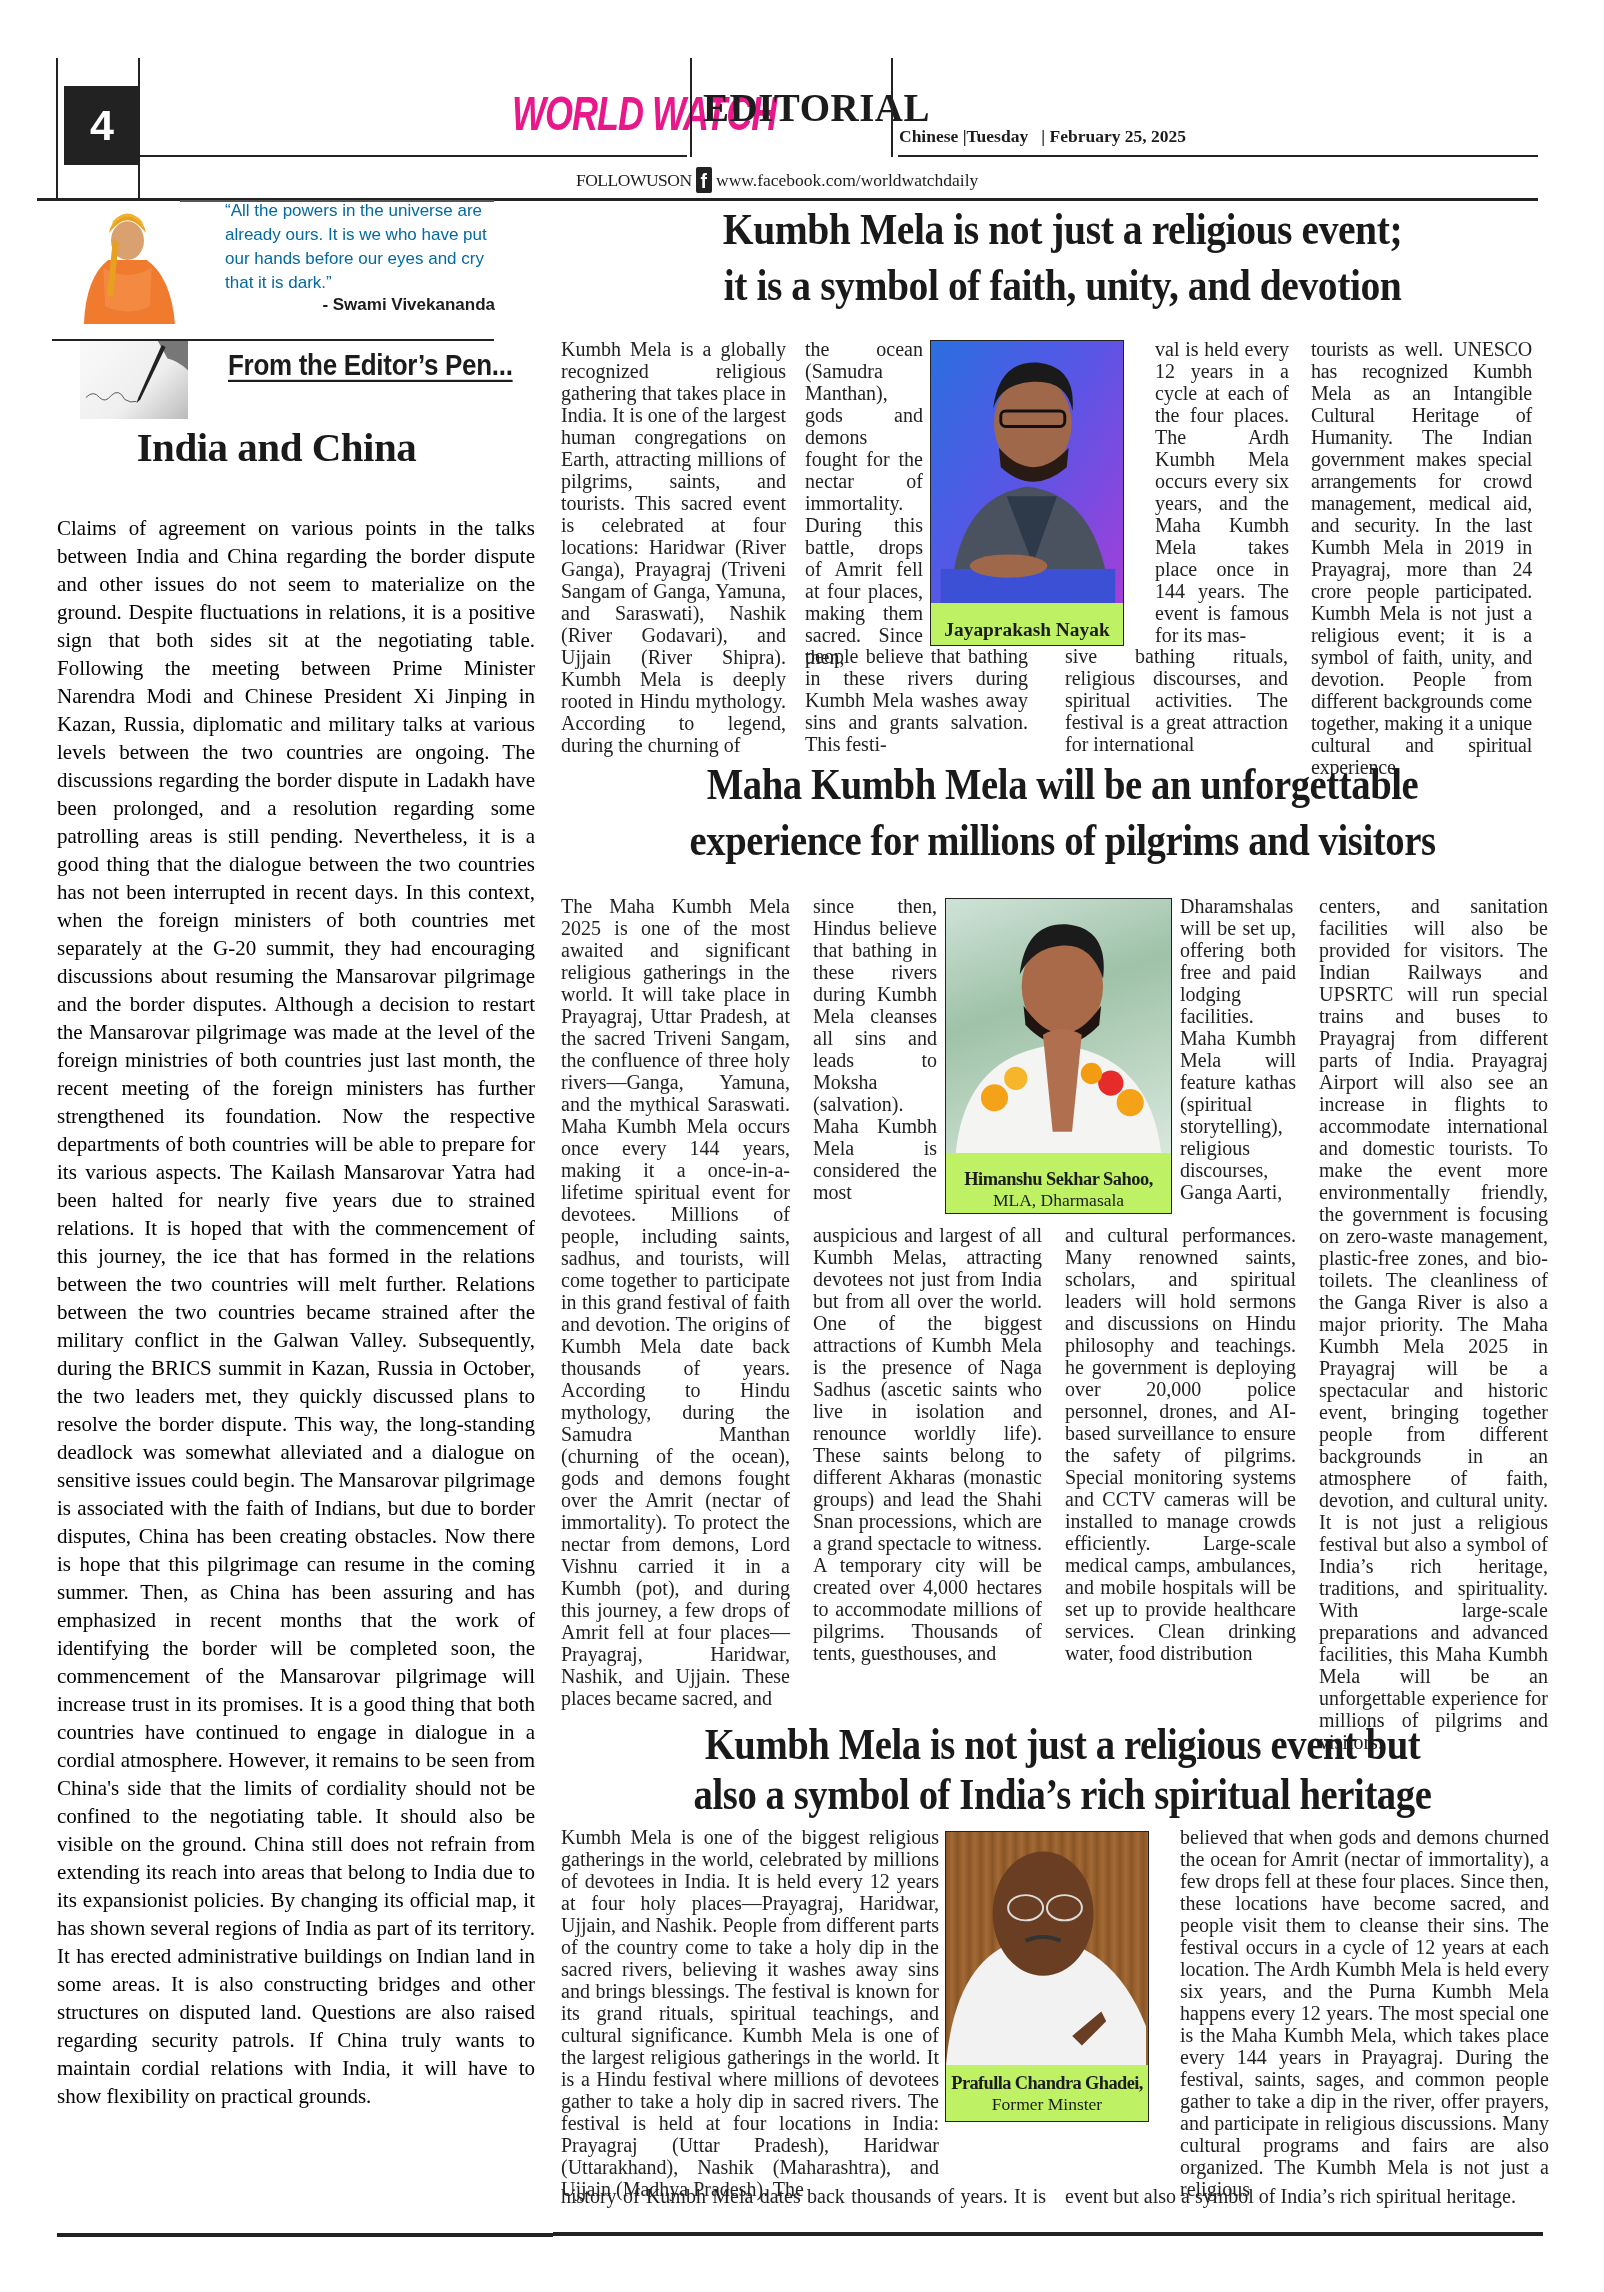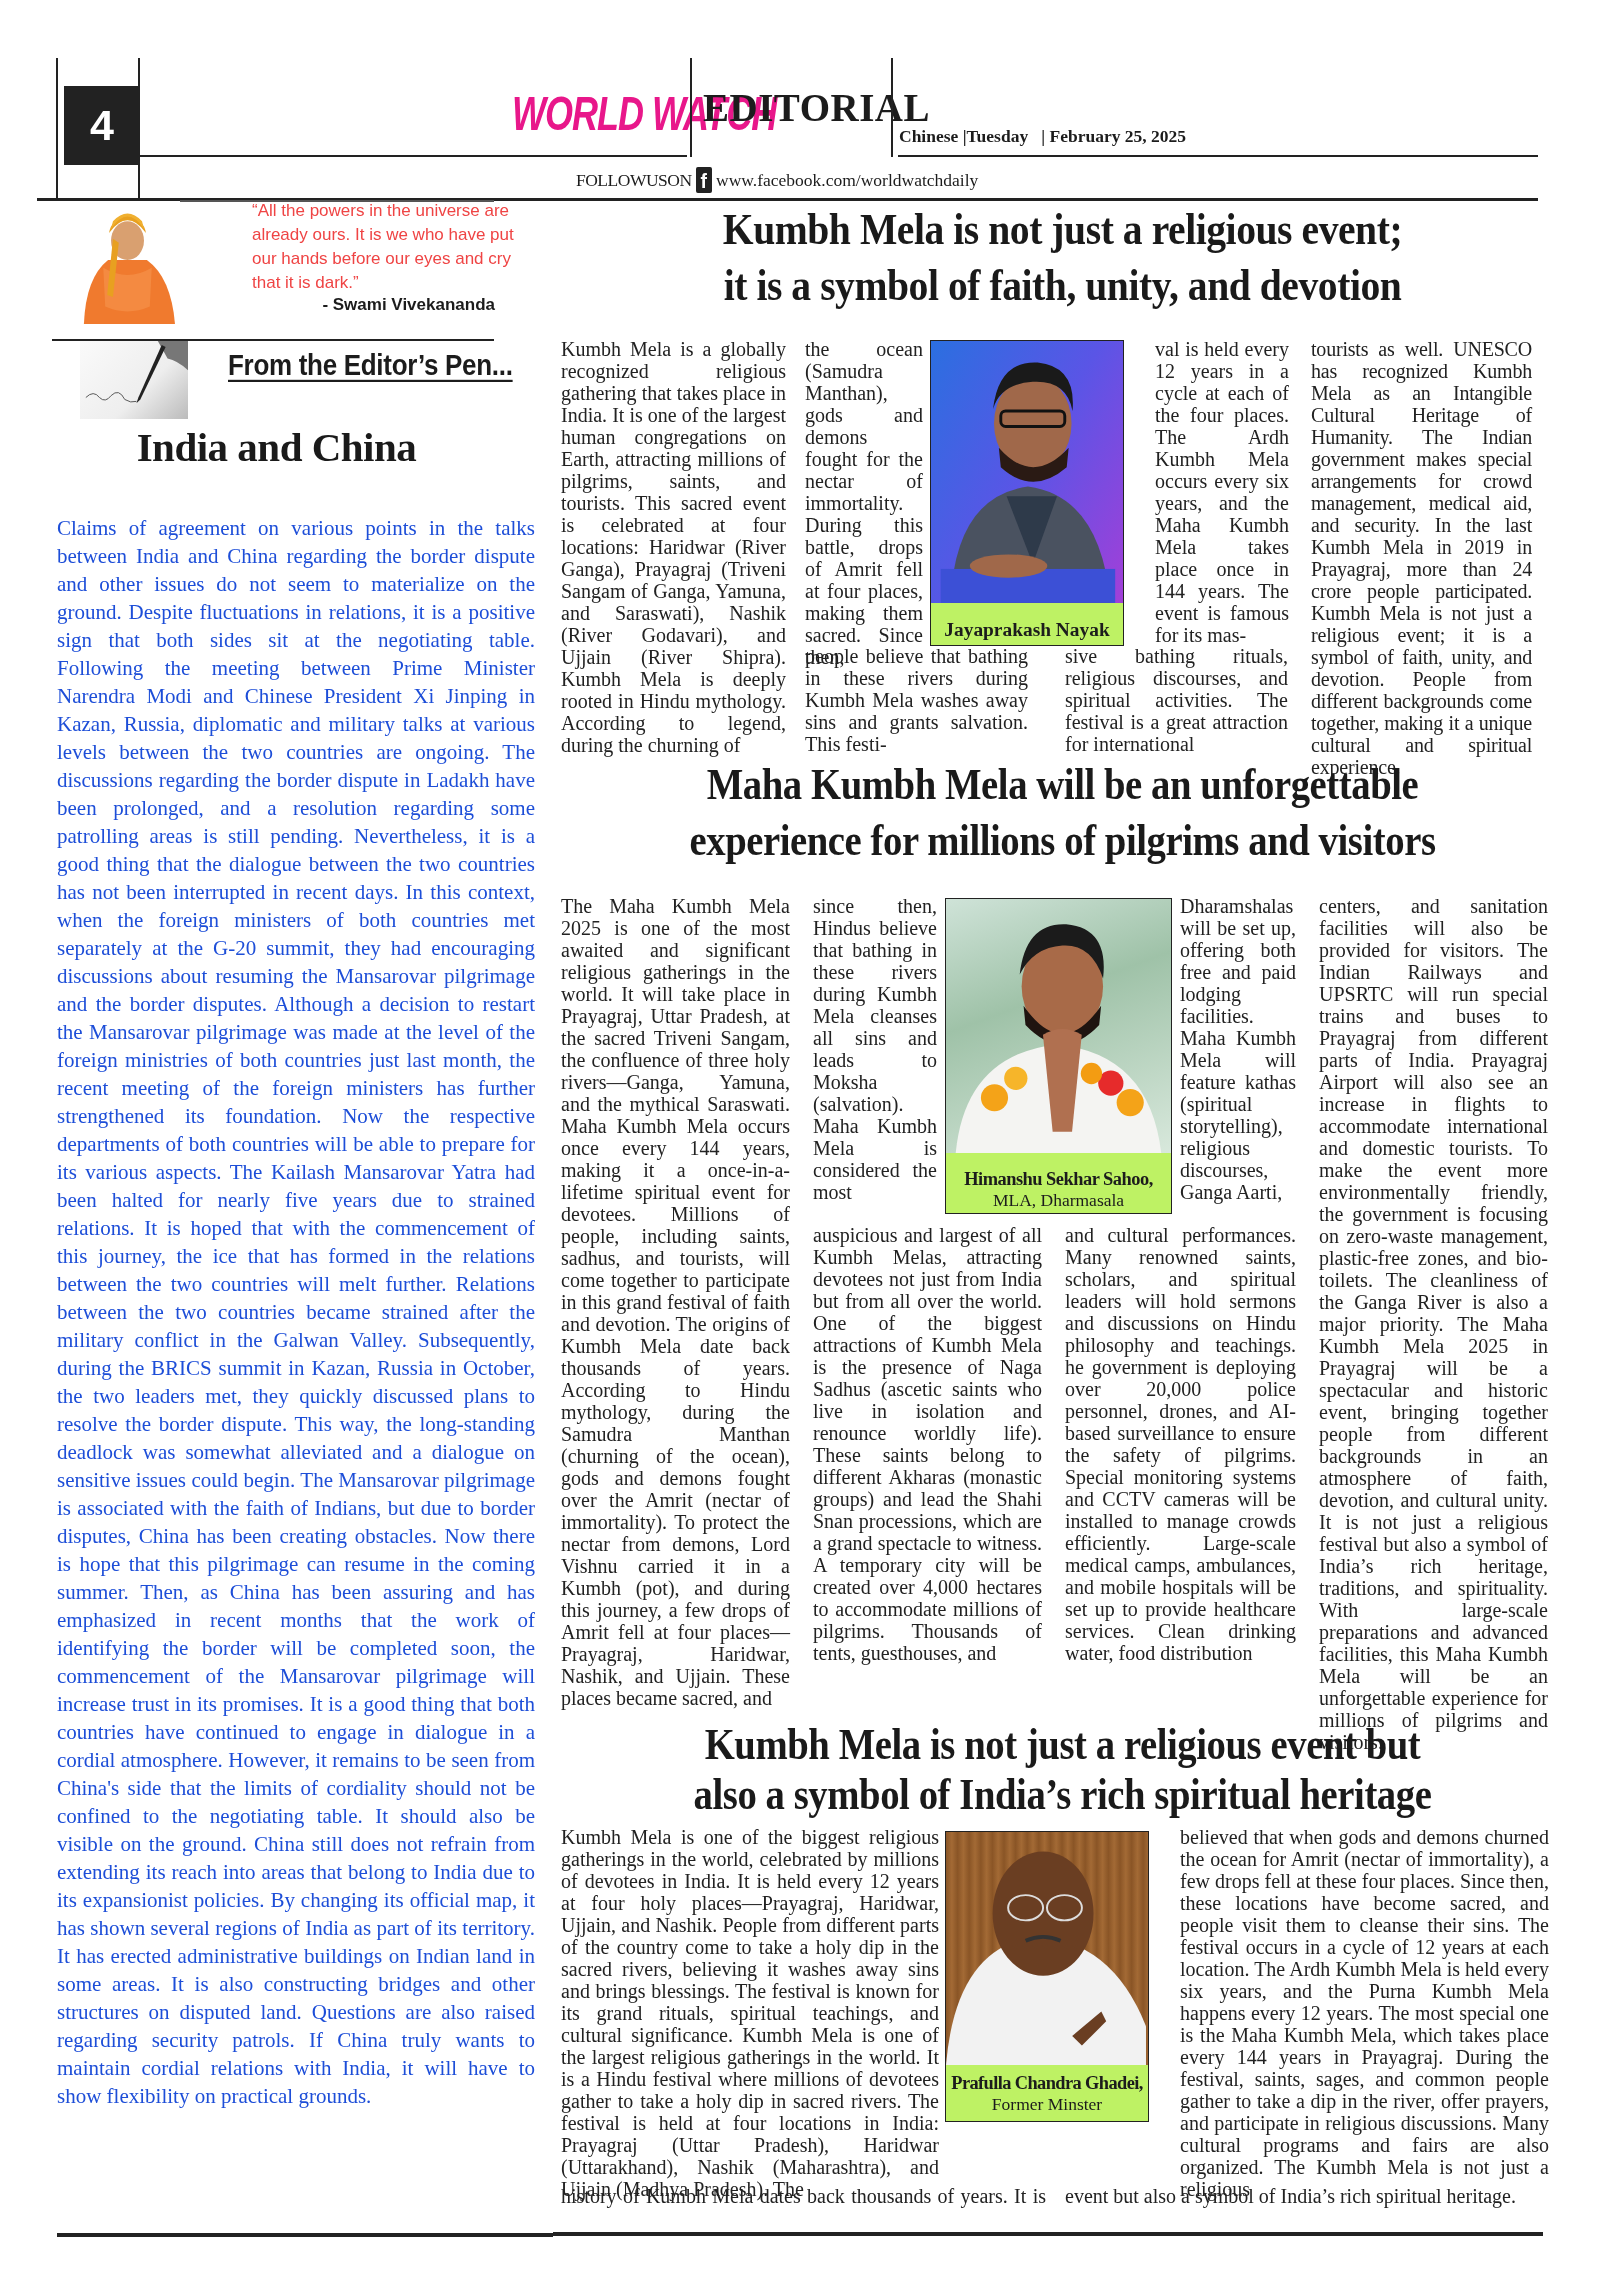--- a/index.html
+++ b/index.html
@@ -2,21 +2,21 @@
 <html><head>
 <meta charset="utf-8">
 <style>
   html, body { margin:0; padding:0; background:#fff; }
   body { width:1605px; height:2293px; position:relative; overflow:hidden; color:#1c1c1c; font-family:"Liberation Serif", serif; }
   .abs { position:absolute; }
   .serif { font-family:"Liberation Serif", serif; }
   .sans { font-family:"Liberation Sans", sans-serif; }
   .rule { position:absolute; background:#222; }
   .body-text { font-family:"Liberation Serif", serif; font-size:20px; line-height:22px; text-align:justify; hyphens:auto; color:#222; }
-  .ed-text { font-family:"Liberation Serif", serif; font-size:21px; line-height:28px; text-align:justify; hyphens:auto; color:#1d4ed8; }
+  .ed-text { font-family:"Liberation Serif", serif; font-size:21px; line-height:28px; text-align:justify; hyphens:auto; color:#000000; }
   .headline { font-family:"Liberation Serif", serif; font-weight:bold; color:#1a1a1a; text-align:center; letter-spacing:-0.5px; }
   .photo-box { position:absolute; border:1.9px solid #222; background:#bef264; box-sizing:border-box; }
   .photo { position:absolute; left:0; right:0; top:0; overflow:hidden; }
   .caption-name { font-weight:bold; font-size:18.4px; text-align:center; }
   .caption-role { font-size:17.5px; text-align:center; }
   .page-no { position:absolute; left:64px; top:86px; width:76px; height:79px; background:#222; color:#fff; font-family:"Liberation Sans", sans-serif; font-weight:bold; font-size:43px; display:flex; align-items:center; justify-content:center; }
   .logo { position:absolute; left:512px; top:85px; font-family:"Liberation Sans", sans-serif; font-weight:bold; font-style:italic; color:#e8178a; font-size:36px; letter-spacing:-1px; transform:scaleY(1.35); transform-origin:top left; }
 </style>
 </head>
 <body>
@@ -47,21 +47,21 @@
   <svg width="107" height="124" viewBox="0 0 110 128">
     <path d="M10 128 Q12 80 35 62 L75 62 Q100 80 104 128 Z" fill="#f07a2e"></path>
     <path d="M30 70 Q55 85 80 70 L78 110 Q55 120 32 110 Z" fill="#f5924a" opacity="0.7"></path>
     <ellipse cx="55" cy="42" rx="17" ry="20" fill="#d9a070"></ellipse>
     <path d="M36 34 Q55 8 74 34 Q72 20 55 16 Q38 20 36 34 Z" fill="#e8a020"></path>
     <path d="M38 30 Q55 4 72 30 L70 22 Q55 6 40 22 Z" fill="#f0b030"></path>
     <path d="M40 40 L34 98 L40 100 L46 44 Z" fill="#e8a020"></path>
   </svg>
 </div>
 <div class="rule" style="left:180px;top:200px;width:314px;height:1.9px;background:#555;"></div>
-<div class="abs sans" style="left:225px;top:199px;width:272px;font-size:17px;line-height:24px;color:#ef4444;margin-left:27px;">“All the powers in the universe are already ours. It is we who have put our hands before our eyes and cry that it is dark.”</div>
+<div class="abs sans" style="left:225px;top:199px;width:272px;font-size:17px;line-height:24px;color:#0369a1;">“All the powers in the universe are already ours. It is we who have put our hands before our eyes and cry that it is dark.”</div>
 <div class="abs sans" style="left:225px;top:295px;width:270px;text-align:right;font-size:17px;font-weight:bold;">- Swami Vivekananda</div>
 <div class="rule" style="left:52px;top:339px;width:442px;height:1.9px;"></div>
 
 <div class="abs" style="left:80px;top:341px;width:108px;height:78px;background:linear-gradient(135deg,#fafafa 0%,#eee 60%,#bbb 100%);">
   <svg width="108" height="78" viewBox="0 0 111 80">
     <path d="M80 0 L111 0 L111 30 Q100 20 90 18 Z" fill="#777"></path>
     <path d="M88 6 L62 60 L58 64 L60 58 L84 4 Z" fill="#222"></path>
     <path d="M6 58 Q14 50 20 58 Q26 64 32 56 Q40 48 46 60 Q52 64 58 62" stroke="#555" stroke-width="1" fill="none"></path>
   </svg>
 </div>

